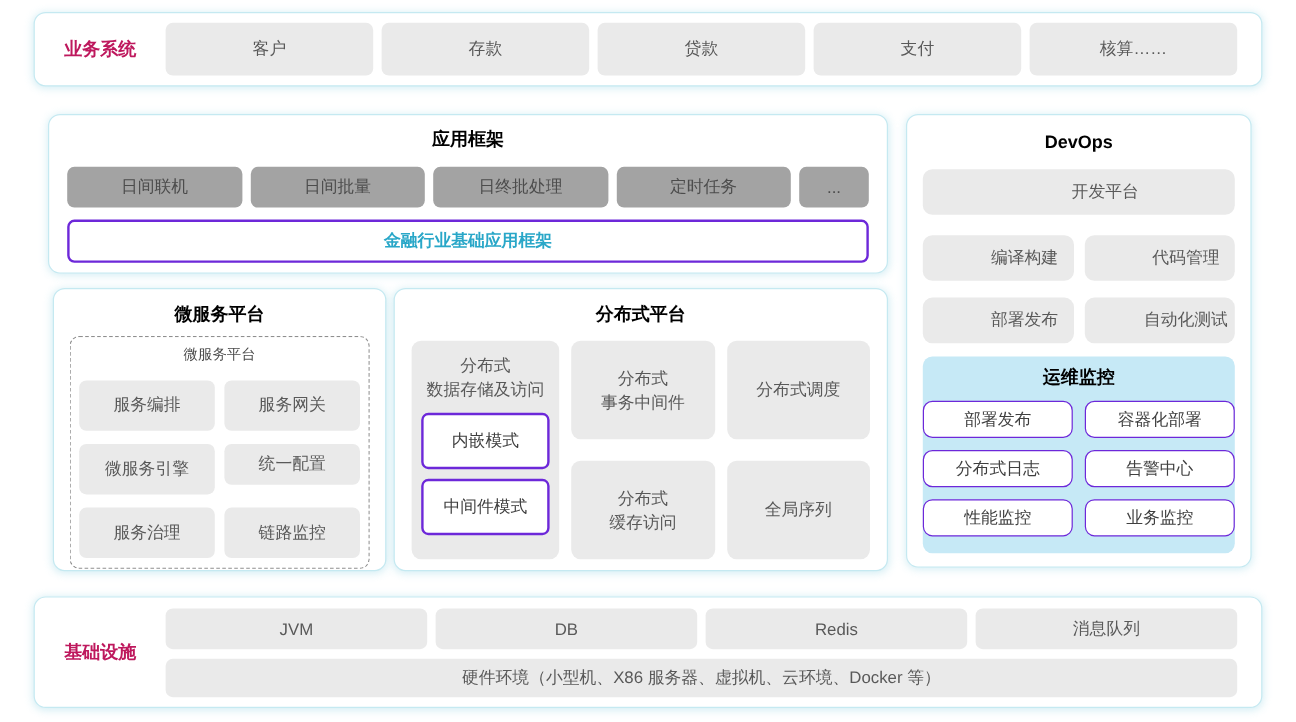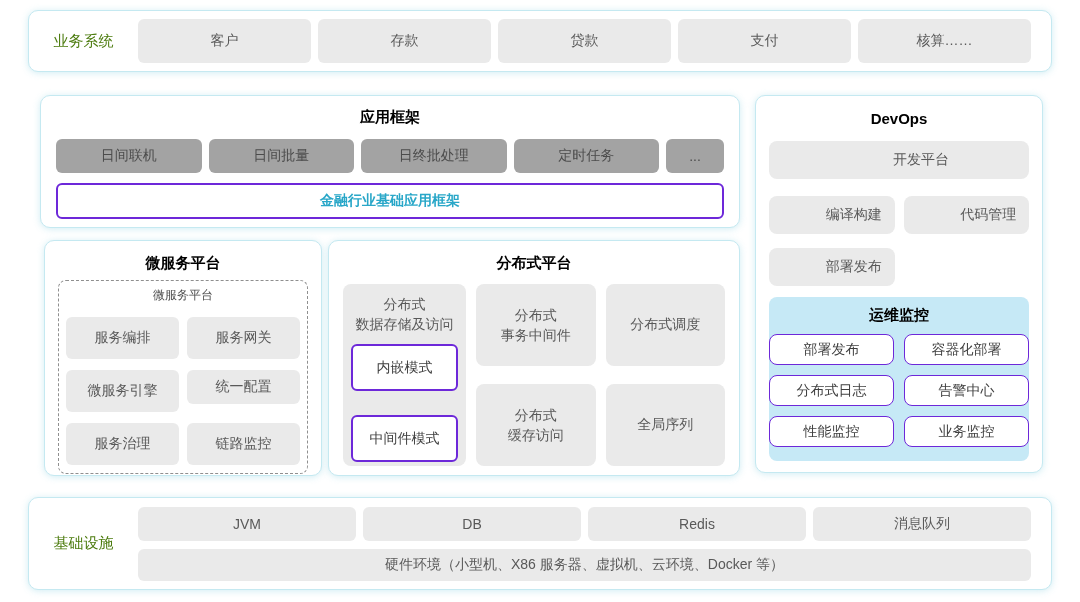--- a/index.html
+++ b/index.html
@@ -13,21 +13,21 @@
     border:1px solid #c5e9f1; border-radius:10px;
     box-shadow:0 1px 7px rgba(150,212,228,0.45);
   }
   .title {
     font-size:15px; font-weight:600; color:#000000;
     text-align:center; line-height:20px;
   }
   .band { display:flex; align-items:center; padding-right:20px; }
   .band-label {
     flex:none; width:109px; text-align:center;
-    font-size:15px; font-weight:400; color:#4d7c0f;
+    font-size:15px; font-weight:700; color:#be185d;
   }
   .band-content { flex:1; }
   .row { display:flex; gap:7px; }
   .gbox {
     background:#eaeaea; border-radius:6px;
     display:flex; align-items:center; justify-content:center;
     font-size:14px; color:#595959; text-align:center;
   }
   .bbox {
     background:#a3a3a3; border-radius:6px;
@@ -52,21 +52,21 @@
     line-height:18px; margin-bottom:13px;
   }
   .grid2 { display:grid; grid-template-columns:1fr 1fr; }
   .pre { white-space:pre-line; line-height:20px; text-align:center; }
   .store-col {
     width:123px; flex:none; background:#eaeaea; border-radius:8px;
     padding:10px 8px 0; display:flex; flex-direction:column;
   }
   .store-label { font-size:14px; color:#595959; margin-bottom:10px; }
   .mode-box { height:47px; border-radius:6px; flex:none; }
-  .mode-box + .mode-box { margin-top:24px; }
+  .mode-box + .mode-box { margin-top:8px; }
   .dist-col { flex:1; display:flex; flex-direction:column; justify-content:space-between; }
   .dist-col .gbox { height:82px; border-radius:8px; }
   .monitor {
     margin:11px 13px 0; height:164px; background:#c6e9f6;
     border-radius:8px; padding:8px 0 0;
   }
   .monitor .wbox { height:31px; border-radius:8px; border-width:1.5px; }
 </style>
 </head>
 <body>
@@ -94,20 +94,21 @@
   <div class="wbox h36 base-box" style="margin:10px 15px 0;">金融行业基础应用框架</div>
 </div>
 
 <div class="panel" style="left:755px; top:95px; width:288px; height:378px;">
   <div class="title" style="margin-top:13px;">DevOps</div>
   <div class="gbox h38" style="margin:12px 13px 0; border-radius:8px;">开发平台</div>
   <div class="grid2" style="margin:17px 13px 0; column-gap:9px; row-gap:14px;">
     <div class="gbox h38" style="border-radius:8px;">编译构建</div>
     <div class="gbox h38" style="border-radius:8px;">代码管理</div>
     <div class="gbox h38" style="border-radius:8px;">部署发布</div>
+    <div class="gbox h38" style="border-radius:8px;">自动化测试</div>
   </div>
   <div class="monitor">
     <div class="title">运维监控</div>
     <div class="grid2" style="margin-top:9px; gap:10px;">
       <div class="wbox">部署发布</div>
       <div class="wbox">容器化部署</div>
       <div class="wbox">分布式日志</div>
       <div class="wbox">告警中心</div>
       <div class="wbox">性能监控</div>
       <div class="wbox">业务监控</div>

